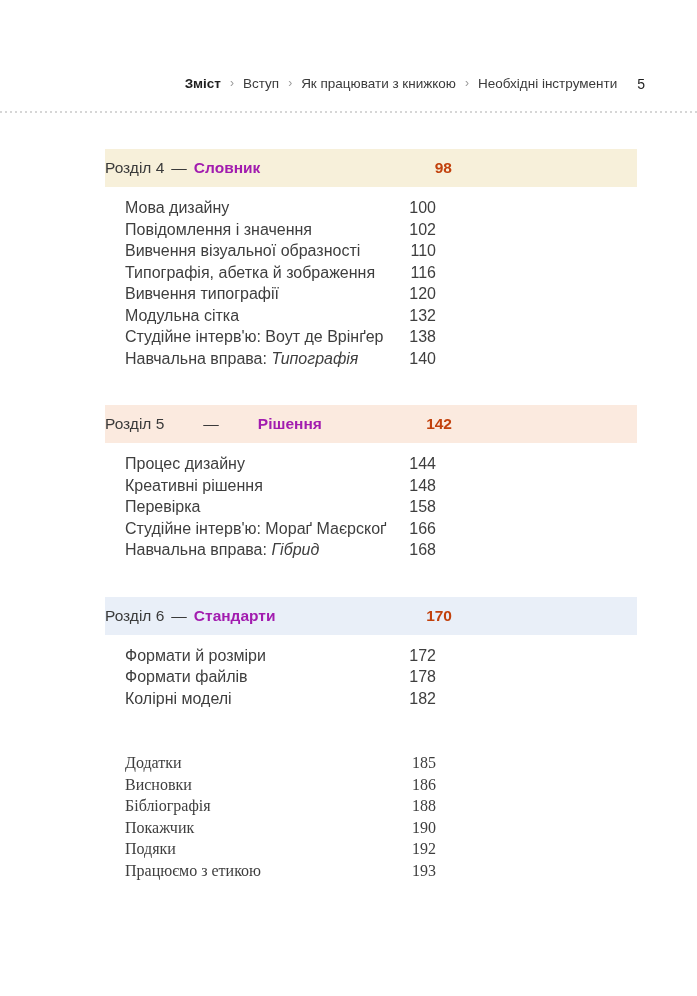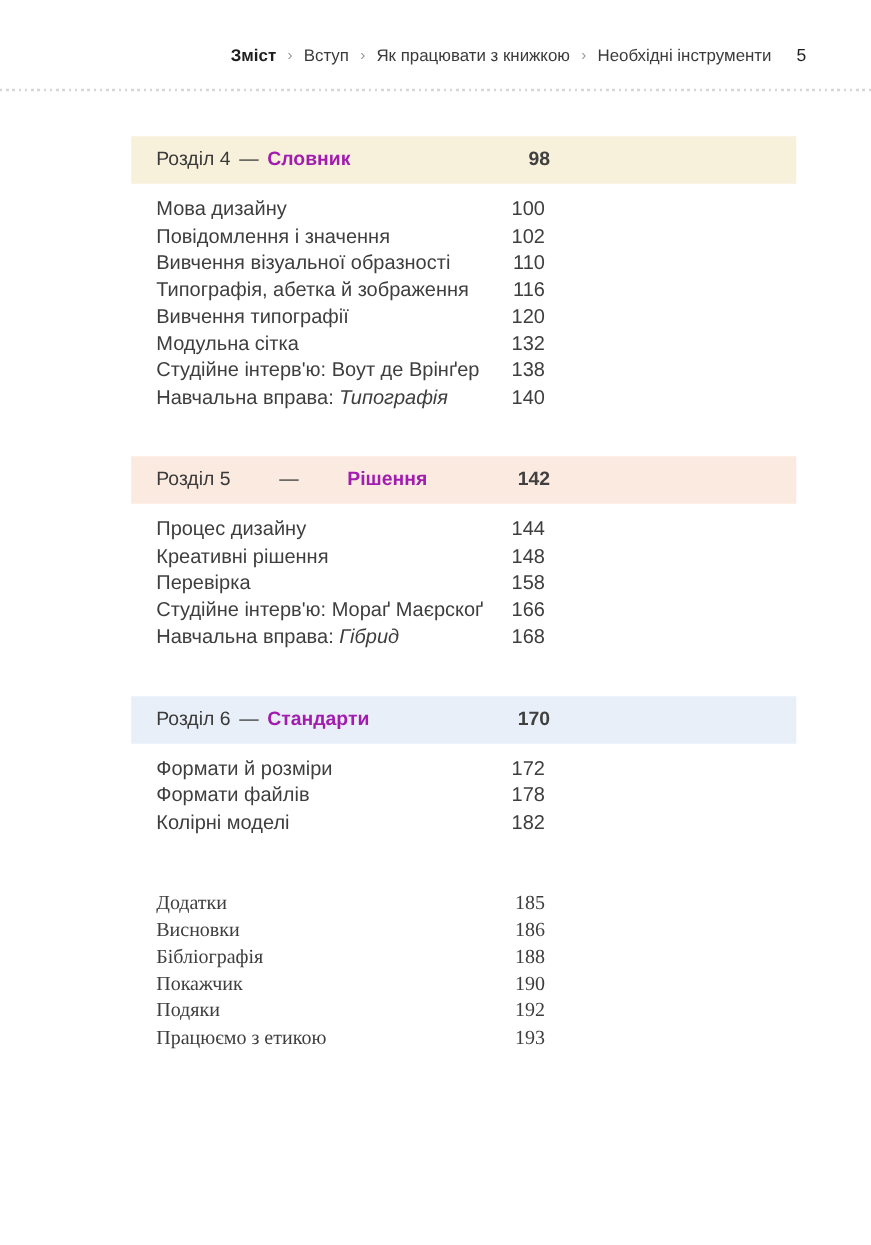--- a/index.html
+++ b/index.html
@@ -4,44 +4,44 @@
 <style>
   html,body{margin:0;padding:0;}
   body{
     width:697px;height:996px;background:#ffffff;
     font-family:"Liberation Sans","DejaVu Sans",sans-serif;
     color:#3e3e3e;overflow:hidden;
   }
   
   .breadcrumb{
     padding-top:36px;padding-right:52px;
-    display:flex;justify-content:flex-end;align-items:center;gap:9px;
-    font-size:13.5px;color:#3b3b3b;white-space:nowrap;
+    display:flex;justify-content:flex-end;align-items:flex-start;gap:9px;
+    font-size:13.5px;color:#3b3b3b;white-space:nowrap;margin-top:40px;
   }
   .crumb.first{font-weight:700;color:#1f1f1f;}
   .sep{color:#9a9a9a;font-size:12px;}
   .pgnum{margin-left:11px;color:#1f1f1f;font-size:14px;}
   
   .divider{
     margin-top:19px;height:2px;width:100%;
     background:repeating-linear-gradient(90deg,#d6d6d6 0 2px,transparent 2px 5px);
   }
   
   .content{margin-left:105px;width:532px;}
   .toc-section{margin-top:36px;}
   .section-header{
     position:relative;height:38px;width:100%;box-sizing:border-box;
-    display:flex;align-items:center;padding-left:20px;
+    display:flex;align-items:center;
     font-size:15.5px;color:#3a3a3a;
   }
   .section-header .dash{margin:0 7px;}
   .section-header .ttl{font-weight:700;color:#a21caf;}
   .section-header .num{
-    position:absolute;left:4px;width:331px;text-align:right;
-    font-weight:700;color:#404040;
+    position:absolute;left:16px;width:331px;text-align:right;
+    font-weight:700;color:#c2410c;
   }
   .rows{margin-top:10px;}
   .row{
     position:relative;padding-left:20px;
     font-size:16px;line-height:21.5px;color:#3e3e3e;
   }
   .row .num{position:absolute;left:0;top:0;width:331px;text-align:right;}
   .row i{font-style:italic;margin-top:21px;}
   .back-matter{margin-top:43px;font-family:Liberation Serif, serif;}
 </style>

